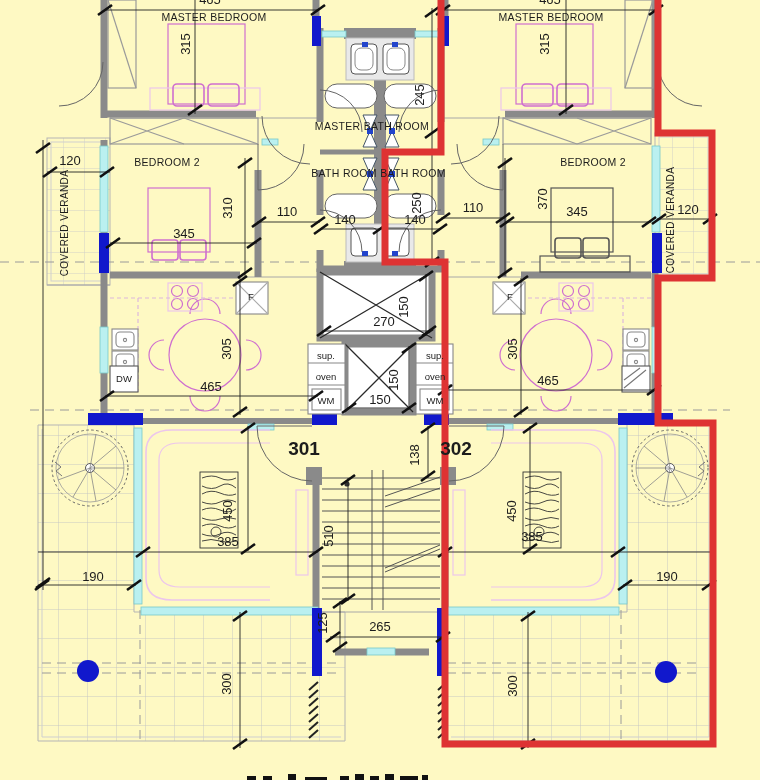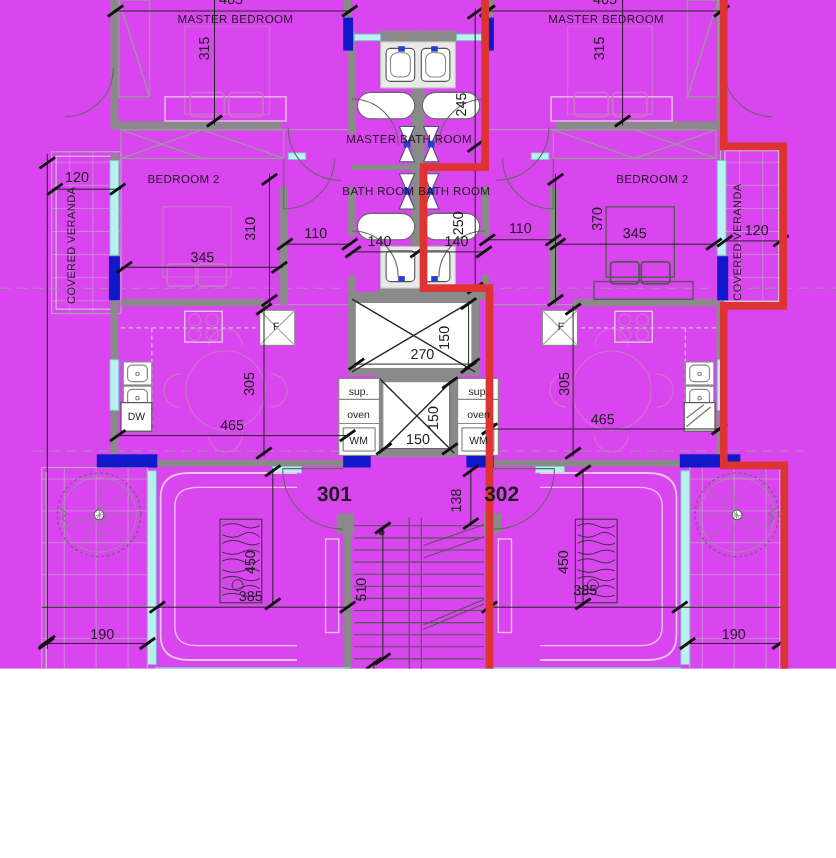--- a/index.html
+++ b/index.html
@@ -1,16 +1,16 @@
 <!DOCTYPE html>
 <html><head>
 <meta charset="utf-8">
 <style>
   html,body{margin:0;padding:0;background:#fff}
-  #stage{position:relative;width:760px;height:608px;background:#d946ef;overflow:hidden;
+  #stage{position:relative;width:760px;height:780px;background:#fef9c3;overflow:hidden;
          font-family:"Liberation Sans",sans-serif}
   svg{position:absolute;left:0;top:0}
   svg text{font-family:"Liberation Sans",sans-serif;fill:#1c1c1c}
   .d{font-size:13px}
   .r{font-size:10.5px;letter-spacing:.3px}
   .u{font-size:19px;font-weight:bold}
   .a{font-size:9.5px}
   .v{font-size:10px;letter-spacing:.4px}
 </style>
 </head>

